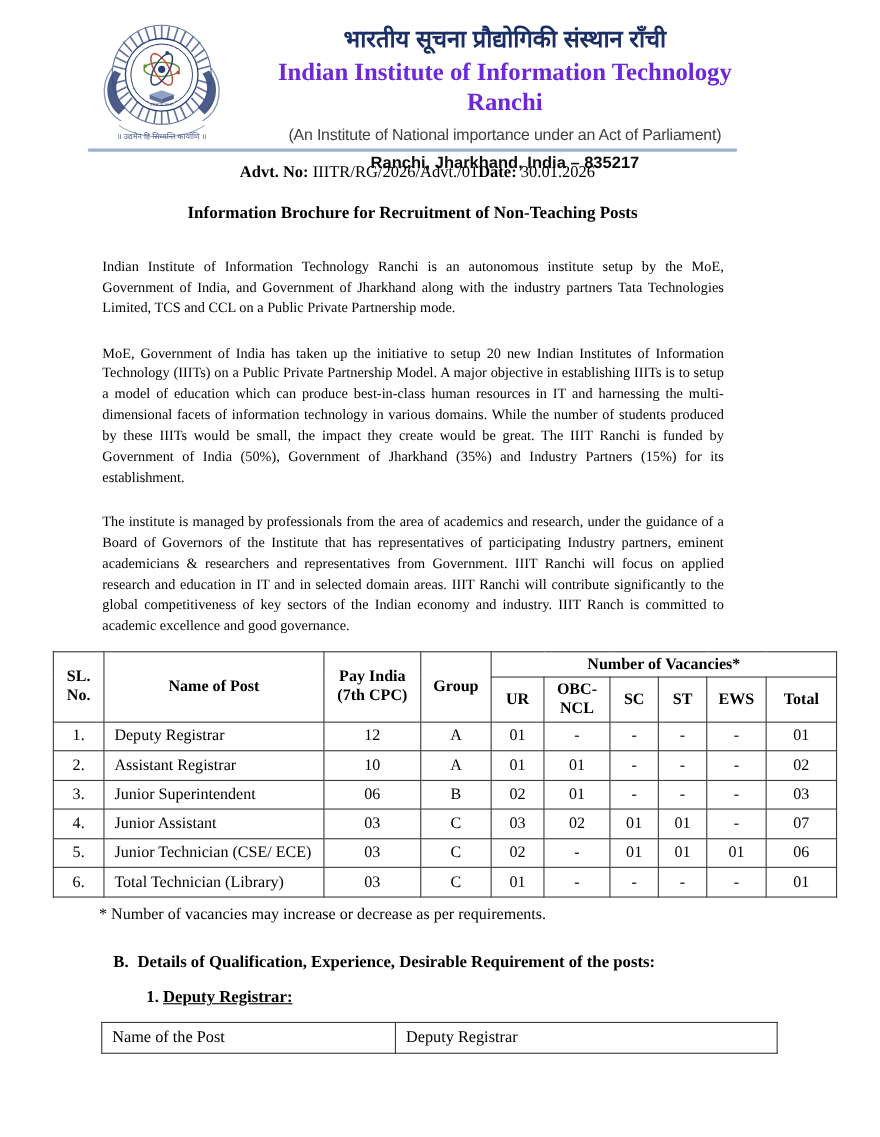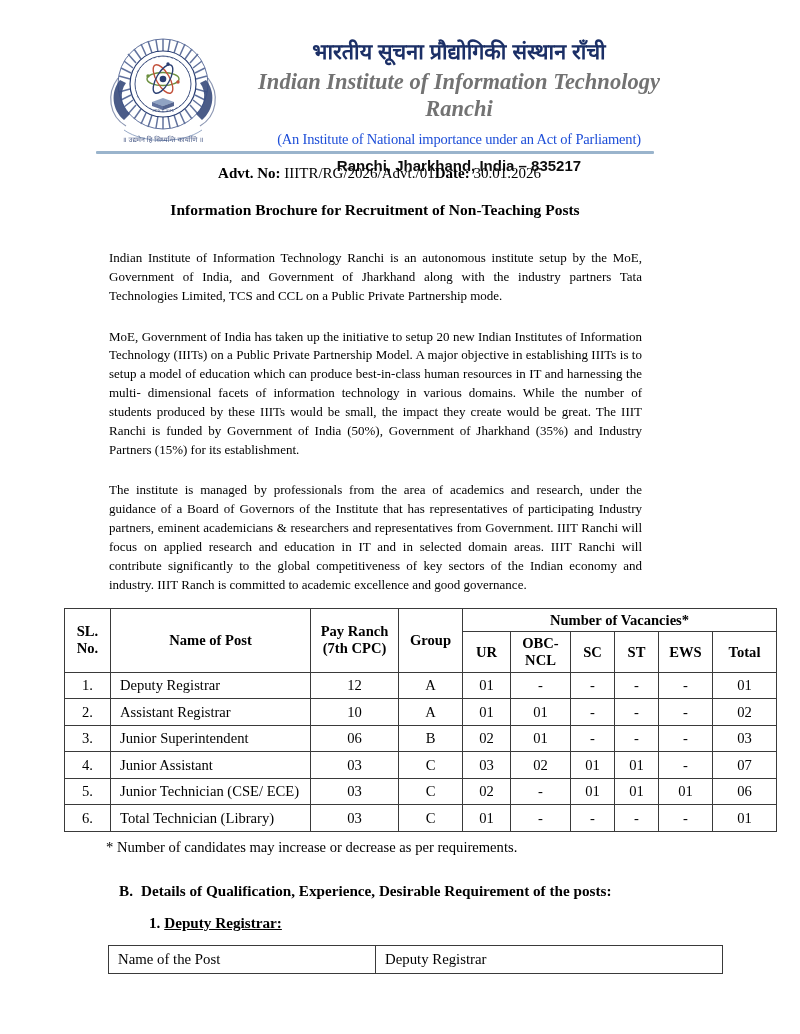--- a/index.html
+++ b/index.html
@@ -13,21 +13,21 @@
     height: 1034px;
     font-family: "Liberation Serif", serif;
     color: #000000;
     position: relative;
     overflow: hidden;
   }
 
   .page {
     width: 750px;
     height: 1034px;
-    padding: 16px;
+    padding: 0;
     position: relative;
   }
 
   
   .letterhead {
     display: flex;
     align-items: flex-start;
     padding: 12px 40px 0 72px;
     height: 128px;
   }
@@ -53,30 +53,29 @@
     font-weight: bold;
     color: #1b2f66;
     line-height: 1.18;
     letter-spacing: 0px;
     margin-top: 12px;
   }
   .title-en {
     font-family: "Liberation Serif", serif;
     font-size: 22.5px;
     font-weight: bold;
-    color: #737373;
+    color: #6d28d9;
     line-height: 1.2;
     margin-top: 3px;
-    font-style: italic;
   }
   .title-sub {
-    font-family: Liberation Serif, serif;
+    font-family: Liberation Sans, sans-serif;
     font-size: 14.5px;
     font-weight: normal;
-    color: #1d4ed8;
+    color: #404040;
     margin-top: 9px;
     letter-spacing: -0.2px;
   }
   .title-addr {
     font-family: "Liberation Sans", sans-serif;
     font-size: 15px;
     font-weight: bold;
     color: #0d0d0d;
     margin-top: 9px;
   }
@@ -326,21 +325,21 @@
           <col class="c-tot">
       </colgroup>
       <thead>
         <tr>
           <th rowspan="2">
             <span>SL.</span><br>
             <span>No.</span>
           </th>
           <th rowspan="2">Name of Post</th>
           <th rowspan="2">
-            <span>Pay Ranch</span><br>
+            <span>Pay India</span><br>
             <span>(7th CPC)</span>
           </th>
           <th rowspan="2">Group</th>
           <th colspan="6">Number of Vacancies*</th>
         </tr>
         <tr>
           <th>UR</th>
           <th>
             <span>OBC-</span><br>
             <span>NCL</span>
@@ -421,21 +420,21 @@
           <td>-</td>
           <td>-</td>
           <td>-</td>
           <td>-</td>
           <td>01</td>
         </tr>
       </tbody>
     </table>
   </div>
 
-  <div class="footnote">* Number of candidates may increase or decrease as per requirements.</div>
+  <div class="footnote">* Number of vacancies may increase or decrease as per requirements.</div>
 
   <div class="sec-head">
     <span class="sec-letter">B.</span><span>Details of Qualification, Experience, Desirable Requirement of the posts:</span>
   </div>
 
   <div class="sub-head">
     <span>1.</span>
     <u>Deputy Registrar:</u>
   </div>
 

